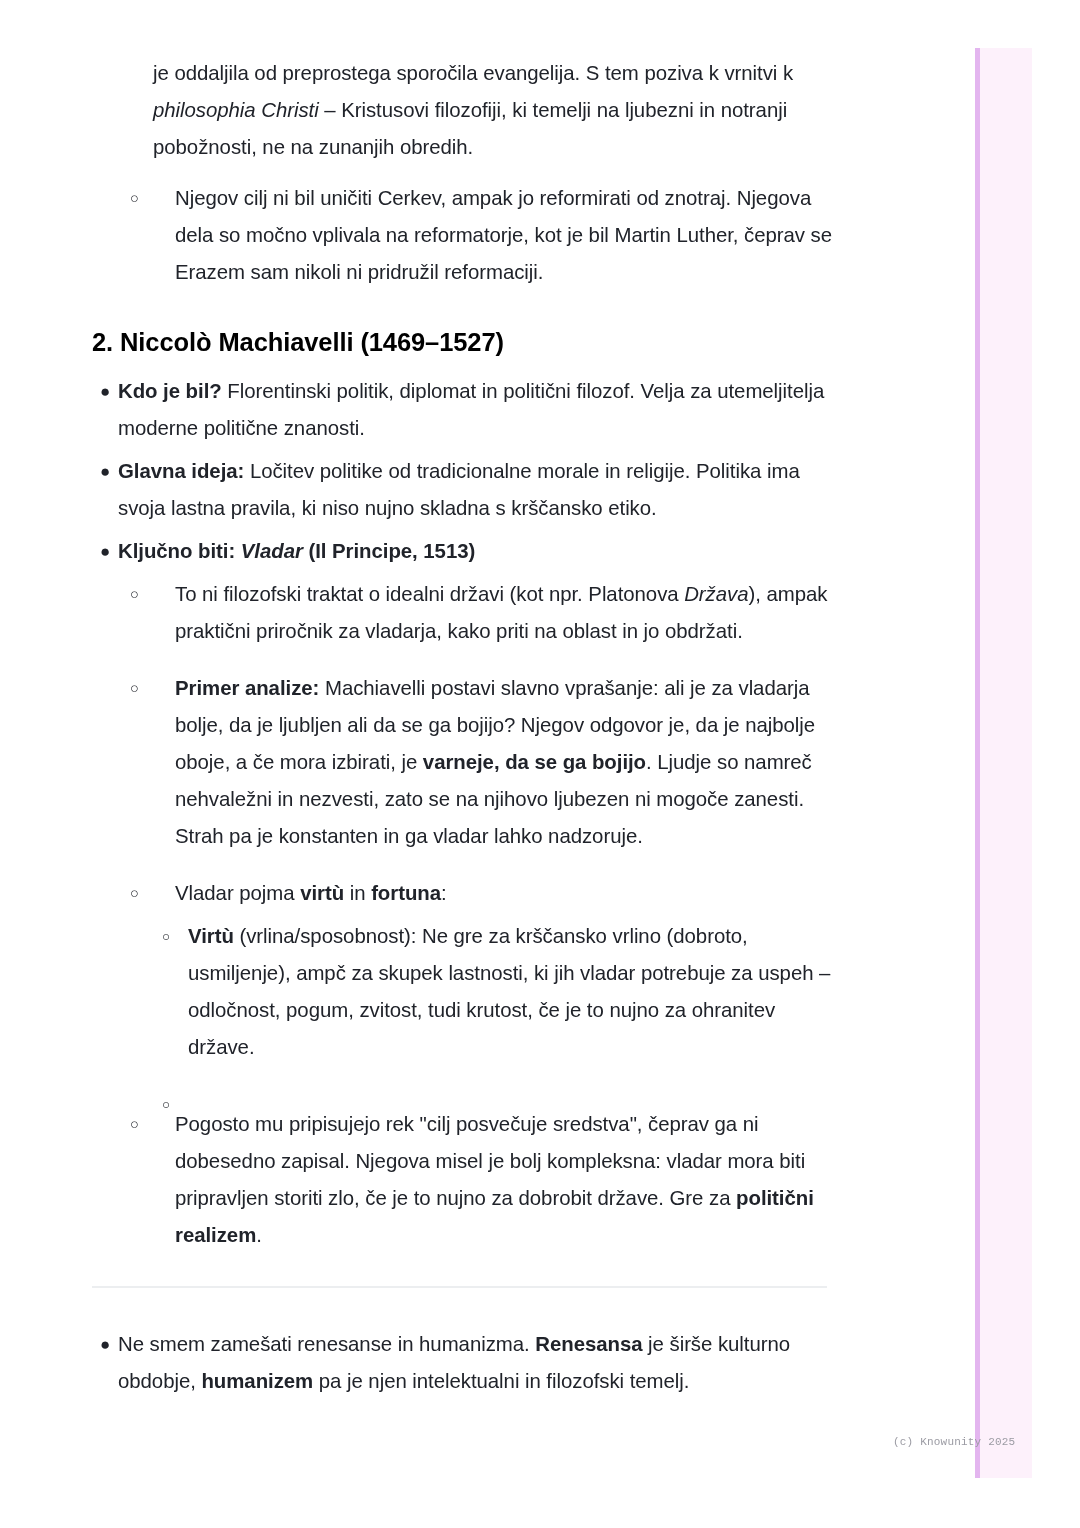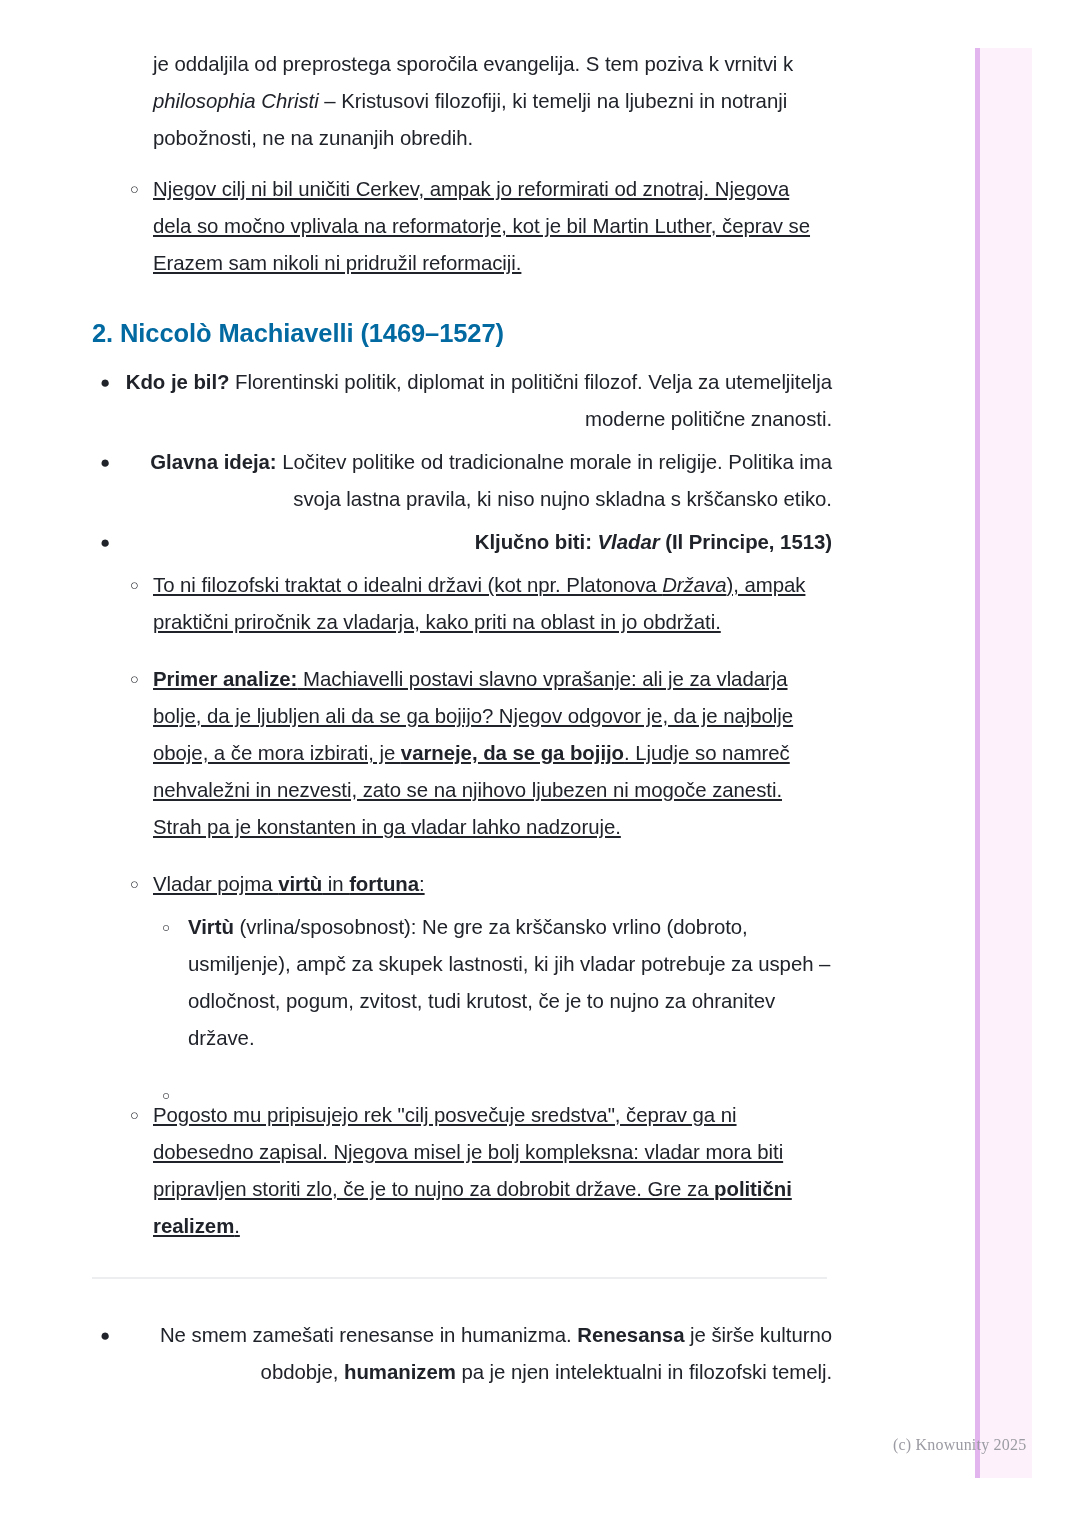--- a/index.html
+++ b/index.html
@@ -36,26 +36,26 @@
     height: 1430px;
     background: #e3b5ef;
     z-index: 1;
   }
 
   
   .watermark {
     position: absolute;
     left: 893px;
     top: 1436px;
-    font-size: 16px;
+    font-size: 11px;
     color: #9b9ba3;
     letter-spacing: 0.2px;
     z-index: 3;
     white-space: nowrap;
-    font-family: Liberation Serif, serif;
+    font-family: Liberation Mono, monospace;
   }
 
   
   .page {
     position: relative;
     z-index: 2;
     padding: 0;
   }
 
   .content {
@@ -86,46 +86,46 @@
     font-size: 20.4px;
     text-align: left;
   }
   .row .body {
     display: block;
   }
 
   
   .lvl1 { margin-bottom: 6px; }
   .lvl1 > .marker { left: 8px; font-size: 17px; }
-  .lvl1 > .body { margin-left: 26px; text-align: right; }
+  .lvl1 > .body { margin-left: 26px; }
 
   
   .lvl2 { margin-bottom: 6px; }
   .lvl2 > .marker { left: 38px; font-size: 14.5px; }
-  .lvl2 > .body { margin-left: 61px; text-decoration: underline; }
+  .lvl2 > .body { margin-left: 83px; }
 
   
   .lvl3 { margin-bottom: 6px; }
   .lvl3 > .marker { left: 70px; font-size: 13.5px; }
   .lvl3 > .body { margin-left: 96px; }
 
   
   .cont {
     margin-left: 61px;
   }
 
   b, strong, .b { font-weight: 700; }
   i, em, .i { font-style: italic; }
   .bi { font-weight: 700; font-style: italic; }
 
   
   h2.section-h2 {
     font-size: 25.5px;
     font-weight: 700;
-    color: #0369a1;
+    color: #000000;
     margin: 34px 0 14px 0;
     letter-spacing: -0.1px;
     line-height: 34px;
   }
   h1.section-h1 {
     font-size: 31px;
     font-weight: 700;
     color: #e25bdf;
     margin: 0 0 18px 0;
     letter-spacing: -0.2px;
@@ -143,21 +143,21 @@
 </style>
 </head>
 <body>
 
 <div class="edge-stripe"></div>
 <div class="edge-stripe-line"></div>
 
 <div class="watermark">(c) Knowunity 2025</div>
 
 <div class="page">
-  <div class="content" style="top:46px;">
+  <div class="content" style="top:55px;">
 
     <div class="blk cont">
       <span>je oddaljila od preprostega sporočila evangelija. S tem poziva k vrnitvi k </span><span class="i">philosophia Christi</span><span> – Kristusovi filozofiji, ki temelji na ljubezni in notranji pobožnosti, ne na zunanjih obredih.</span>
     </div>
 
     <div class="spacer-lg"></div>
 
     <div class="blk row lvl2">
       <span class="marker">○</span>
       <span class="body">Njegov cilj ni bil uničiti Cerkev, ampak jo reformirati od znotraj. Njegova dela so močno vplivala na reformatorje, kot je bil Martin Luther, čeprav se Erazem sam nikoli ni pridružil reformaciji.</span>

